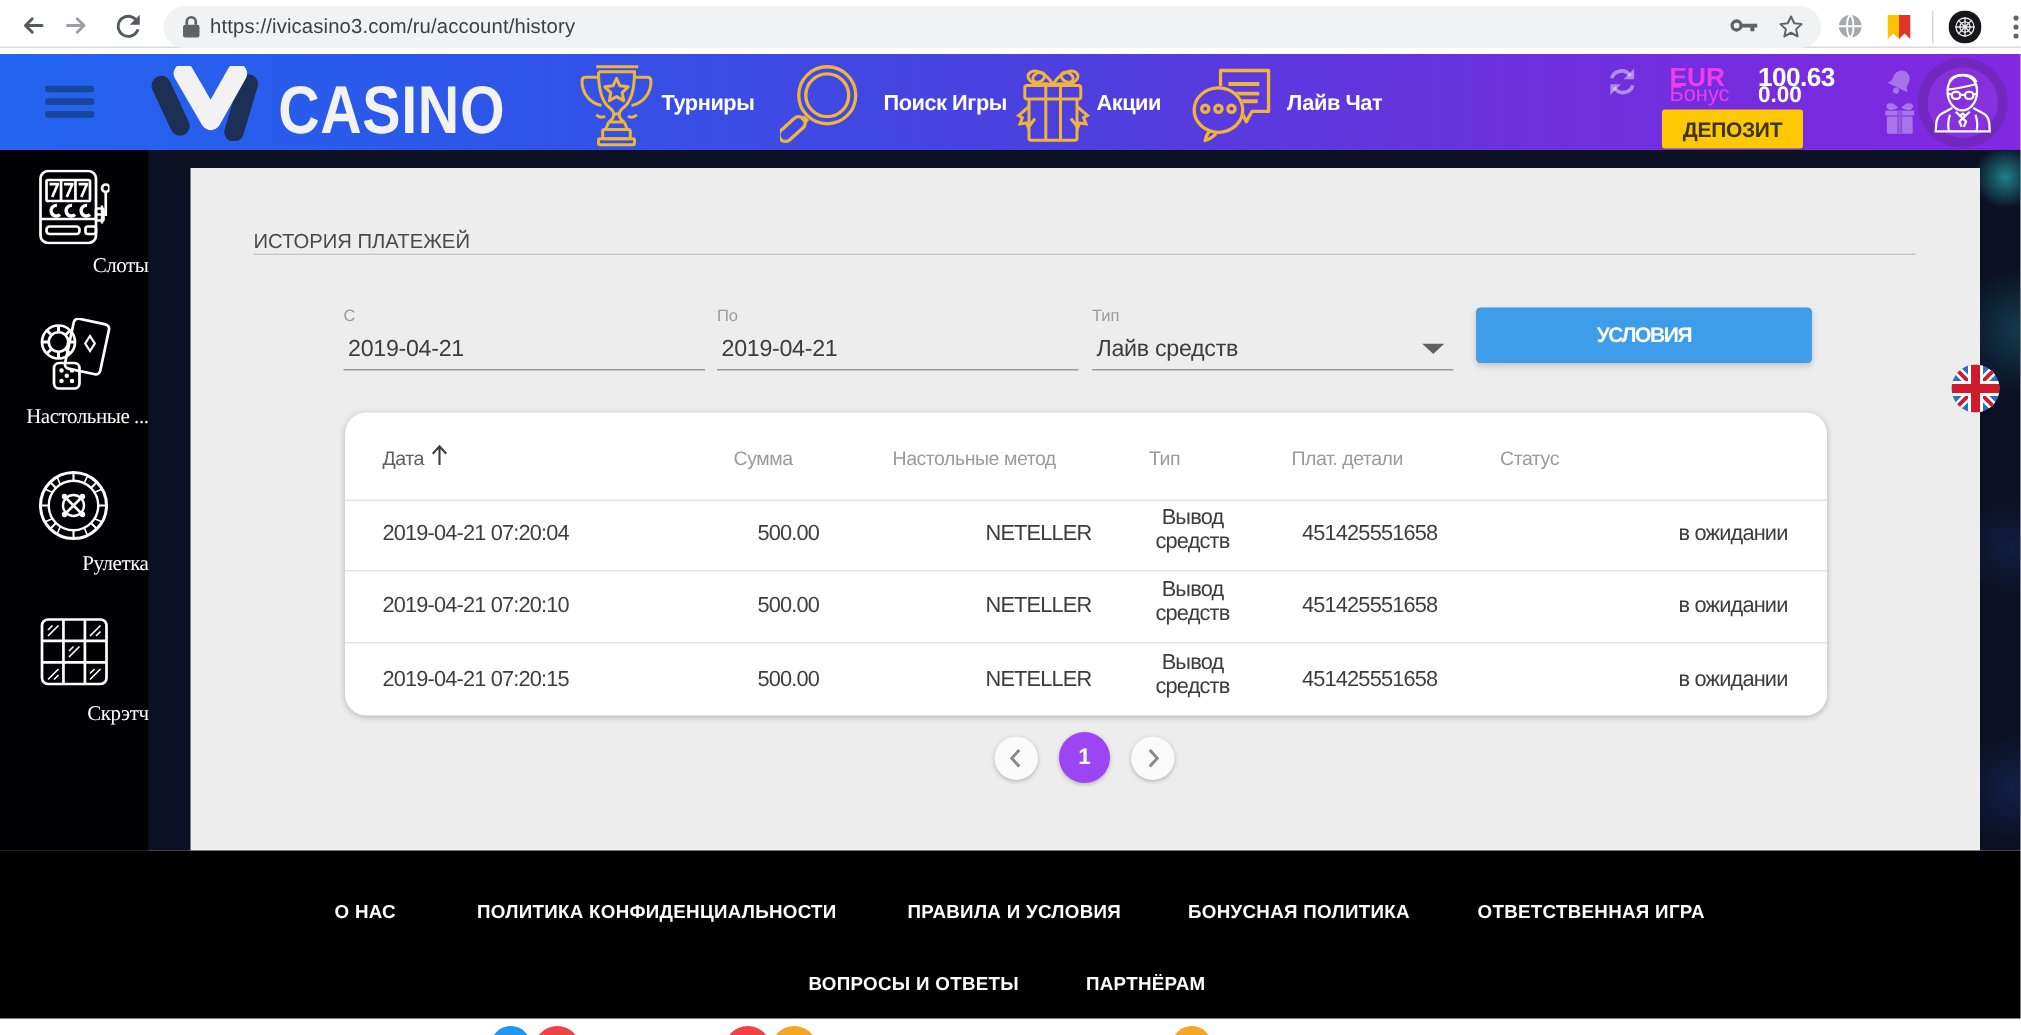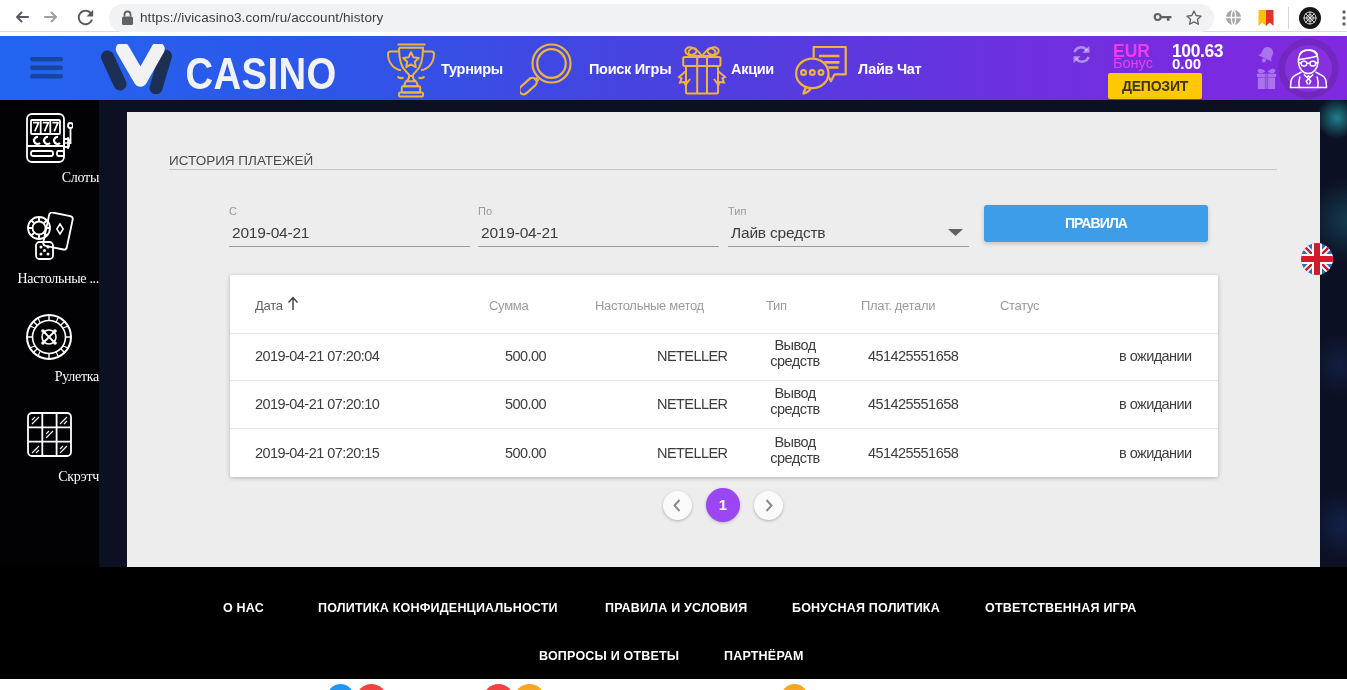--- a/index.html
+++ b/index.html
@@ -32,21 +32,21 @@
 #title { position:absolute; left:42px; top:41px; font-size:13.5px; color:#4a4a4a; letter-spacing:0; }
 #titleline { position:absolute; left:42px; top:57px; width:1108px; height:1px; background:#c7c7c9; }
 .fld { position:absolute; top:93px; }
 .fld .lab { font-size:11px; color:#9a9a9a; }
 .fld .val { font-size:15.5px; color:#3d3d3d; margin-top:7px; text-indent:3px; letter-spacing:-0.2px; }
 .fld .line { height:1px; background:#9a9a9a; margin-top:4px; }
 #btnShow { position:absolute; left:857px; top:93px; width:224px; height:37px; background:#3d9de9; border-radius:3px;
   color:#fff; font-weight:bold; font-size:14px; text-align:center; line-height:37px; letter-spacing:-0.9px;
   box-shadow:0 2px 4px rgba(0,0,0,0.18); }
 
-#card { position:absolute; left:103px; top:163px; width:988px; height:202px; background:#fff; border-radius:2px;
+#card { position:absolute; left:103px; top:163px; width:988px; height:202px; background:#fff; border-radius:14px;
   box-shadow:0 1px 4px rgba(0,0,0,0.25); }
 .trow { position:absolute; left:0; width:988px; border-top:1px solid #e4e4e4; }
 .th { position:absolute; font-size:13px; color:#9b9b9b; white-space:nowrap; letter-spacing:-0.3px; }
 .td { position:absolute; font-size:14.5px; color:#3d3d3d; white-space:nowrap; letter-spacing:-0.55px; }
 
 .pgc { position:absolute; border-radius:50%; background:#fafafa; box-shadow:0 1px 3px rgba(0,0,0,0.25); }
 
 
 #footer { position:absolute; left:0; top:567px; width:1347px; height:112px; background:#000; }
 .flink { position:absolute; color:#fff; font-weight:bold; font-size:12.5px; white-space:nowrap; letter-spacing:0.2px; }
@@ -339,21 +339,21 @@
       <div class="line"></div>
     </div>
     <div class="fld" style="left:601px;width:241px;">
       <div class="lab">Тип</div>
       <div class="val">Лайв средств</div>
       <div class="line"></div>
       <svg class="abs" style="left:220px;top:24px" width="15" height="7" viewBox="0 0 15 7">
           <path d="M0 0 h15 l-7.5 7 Z" fill="#606060"></path>
         </svg>
     </div>
-    <div id="btnShow">ПРАВИЛА</div>
+    <div id="btnShow">УСЛОВИЯ</div>
 
     <div id="card">
       <div class="trow" style="top:58px;"></div>
       <div class="trow" style="top:105px;"></div>
       <div class="trow" style="top:153px;"></div>
 
       <div class="th" style="left:25px;top:23px;color:#606060;">Дата</div>
       <svg class="abs" style="left:57px;top:21px" width="12" height="15" viewBox="0 0 12 15">
           <path d="M6 14 V2 M1.5 6.5 L6 1.5 L10.5 6.5" stroke="#3d3d3d" stroke-width="1.4" fill="none"></path>
         </svg>

